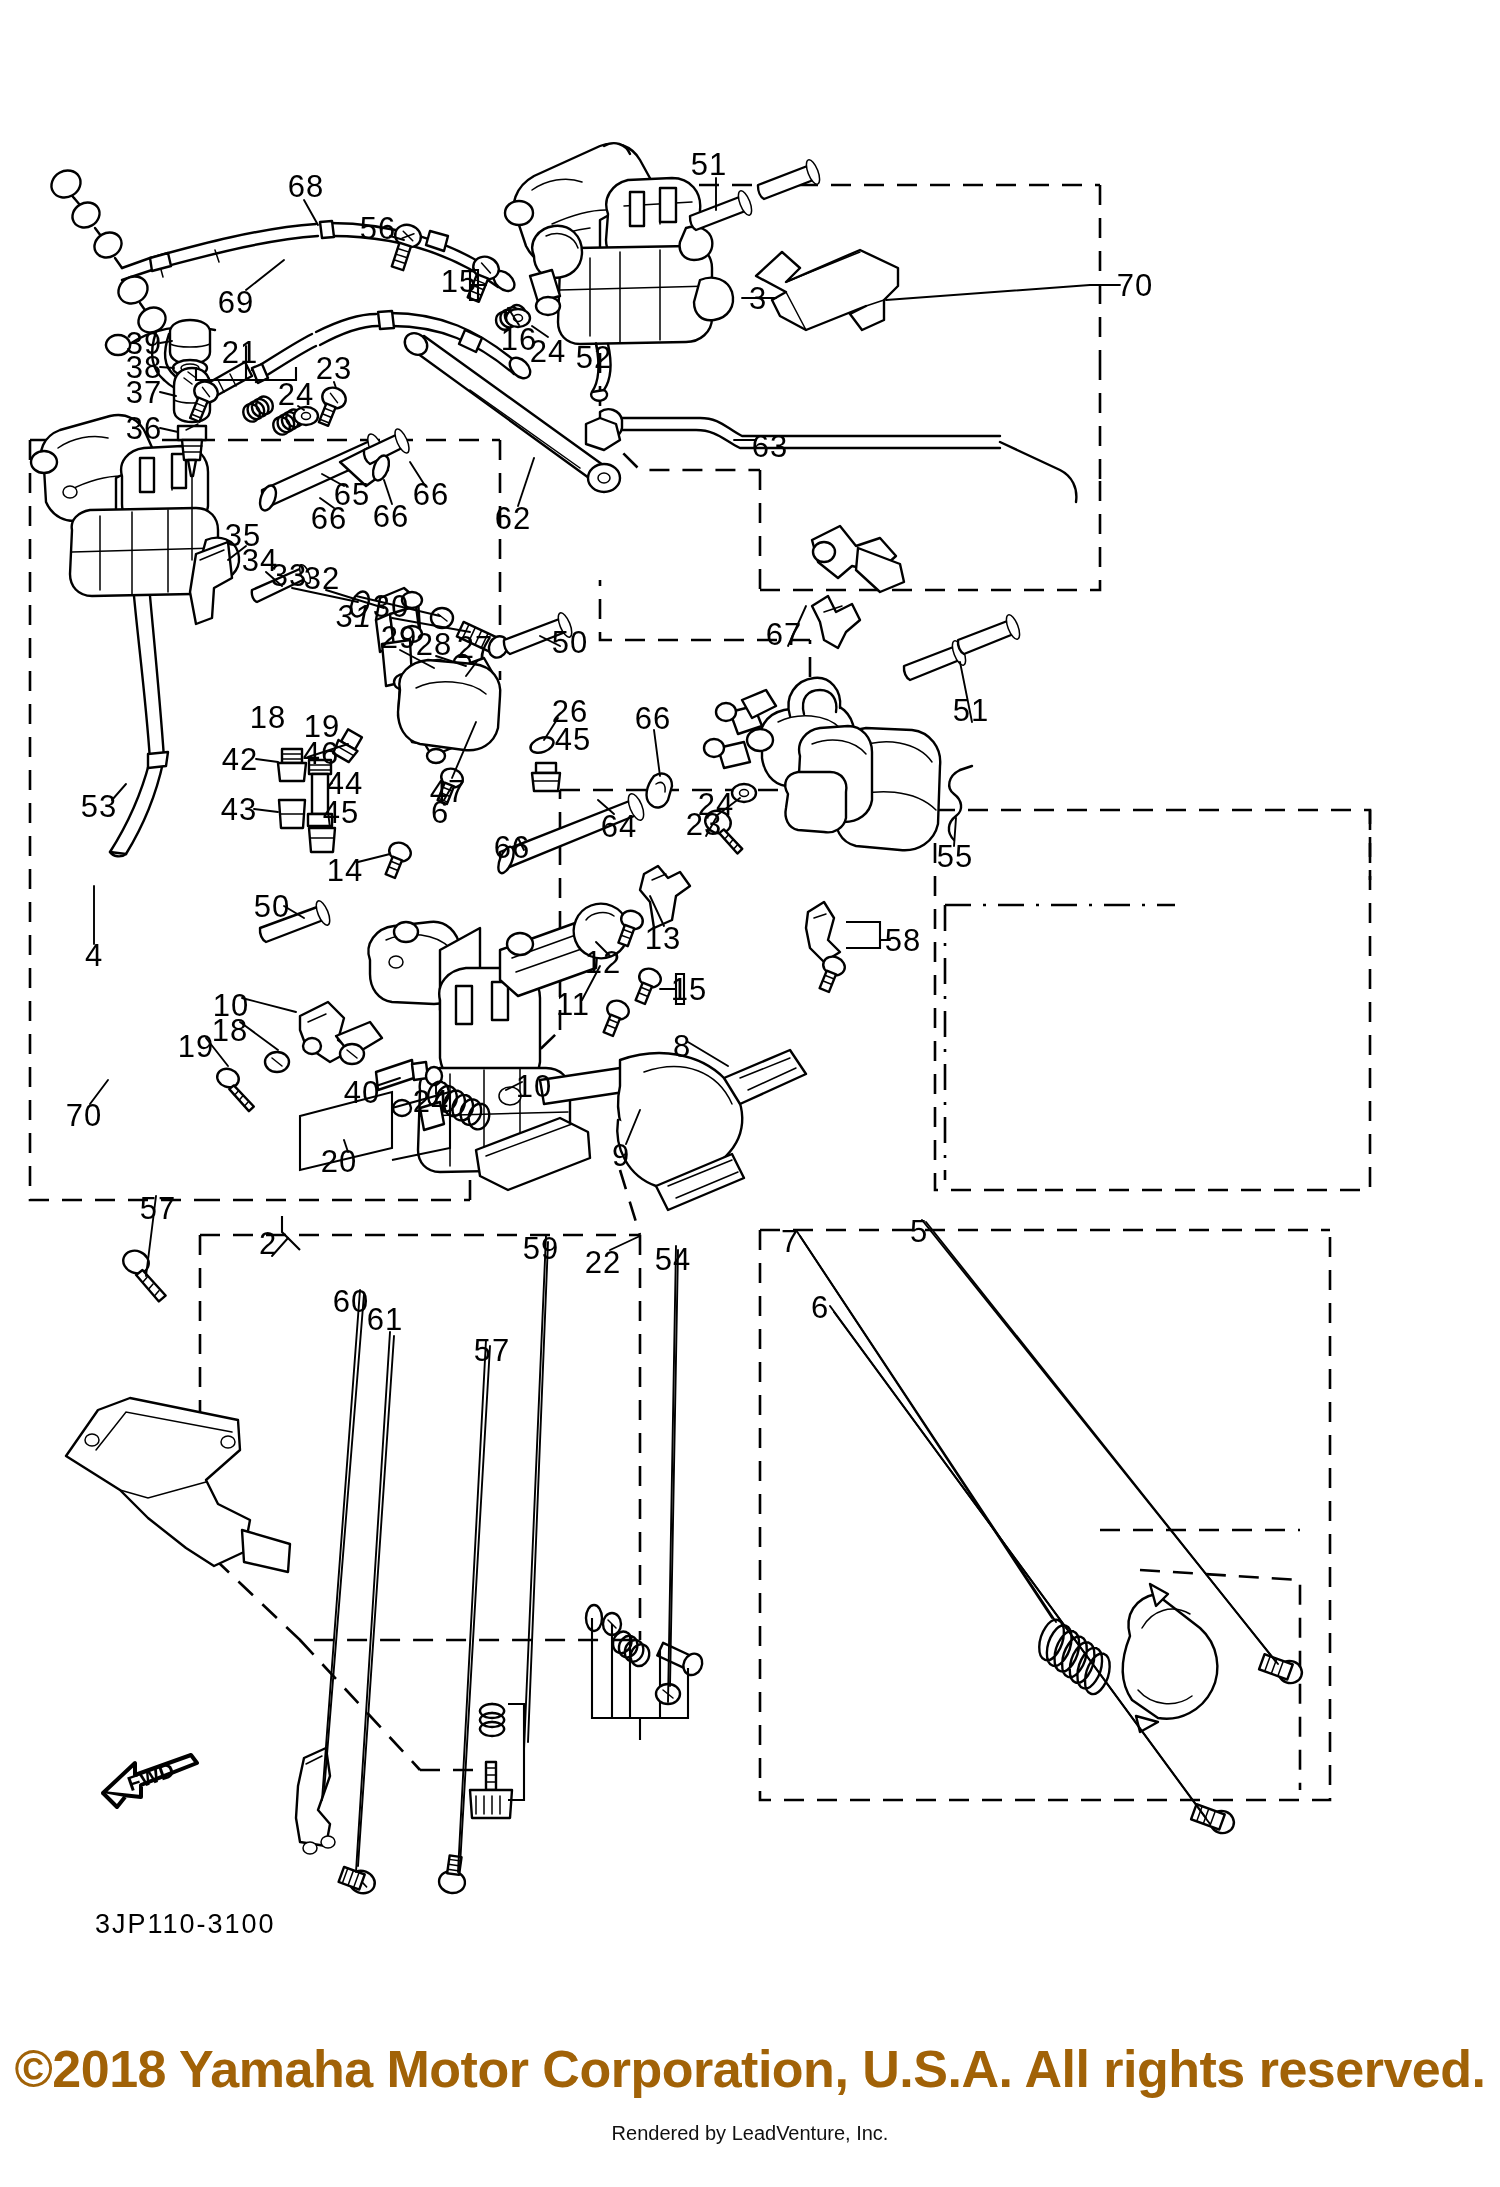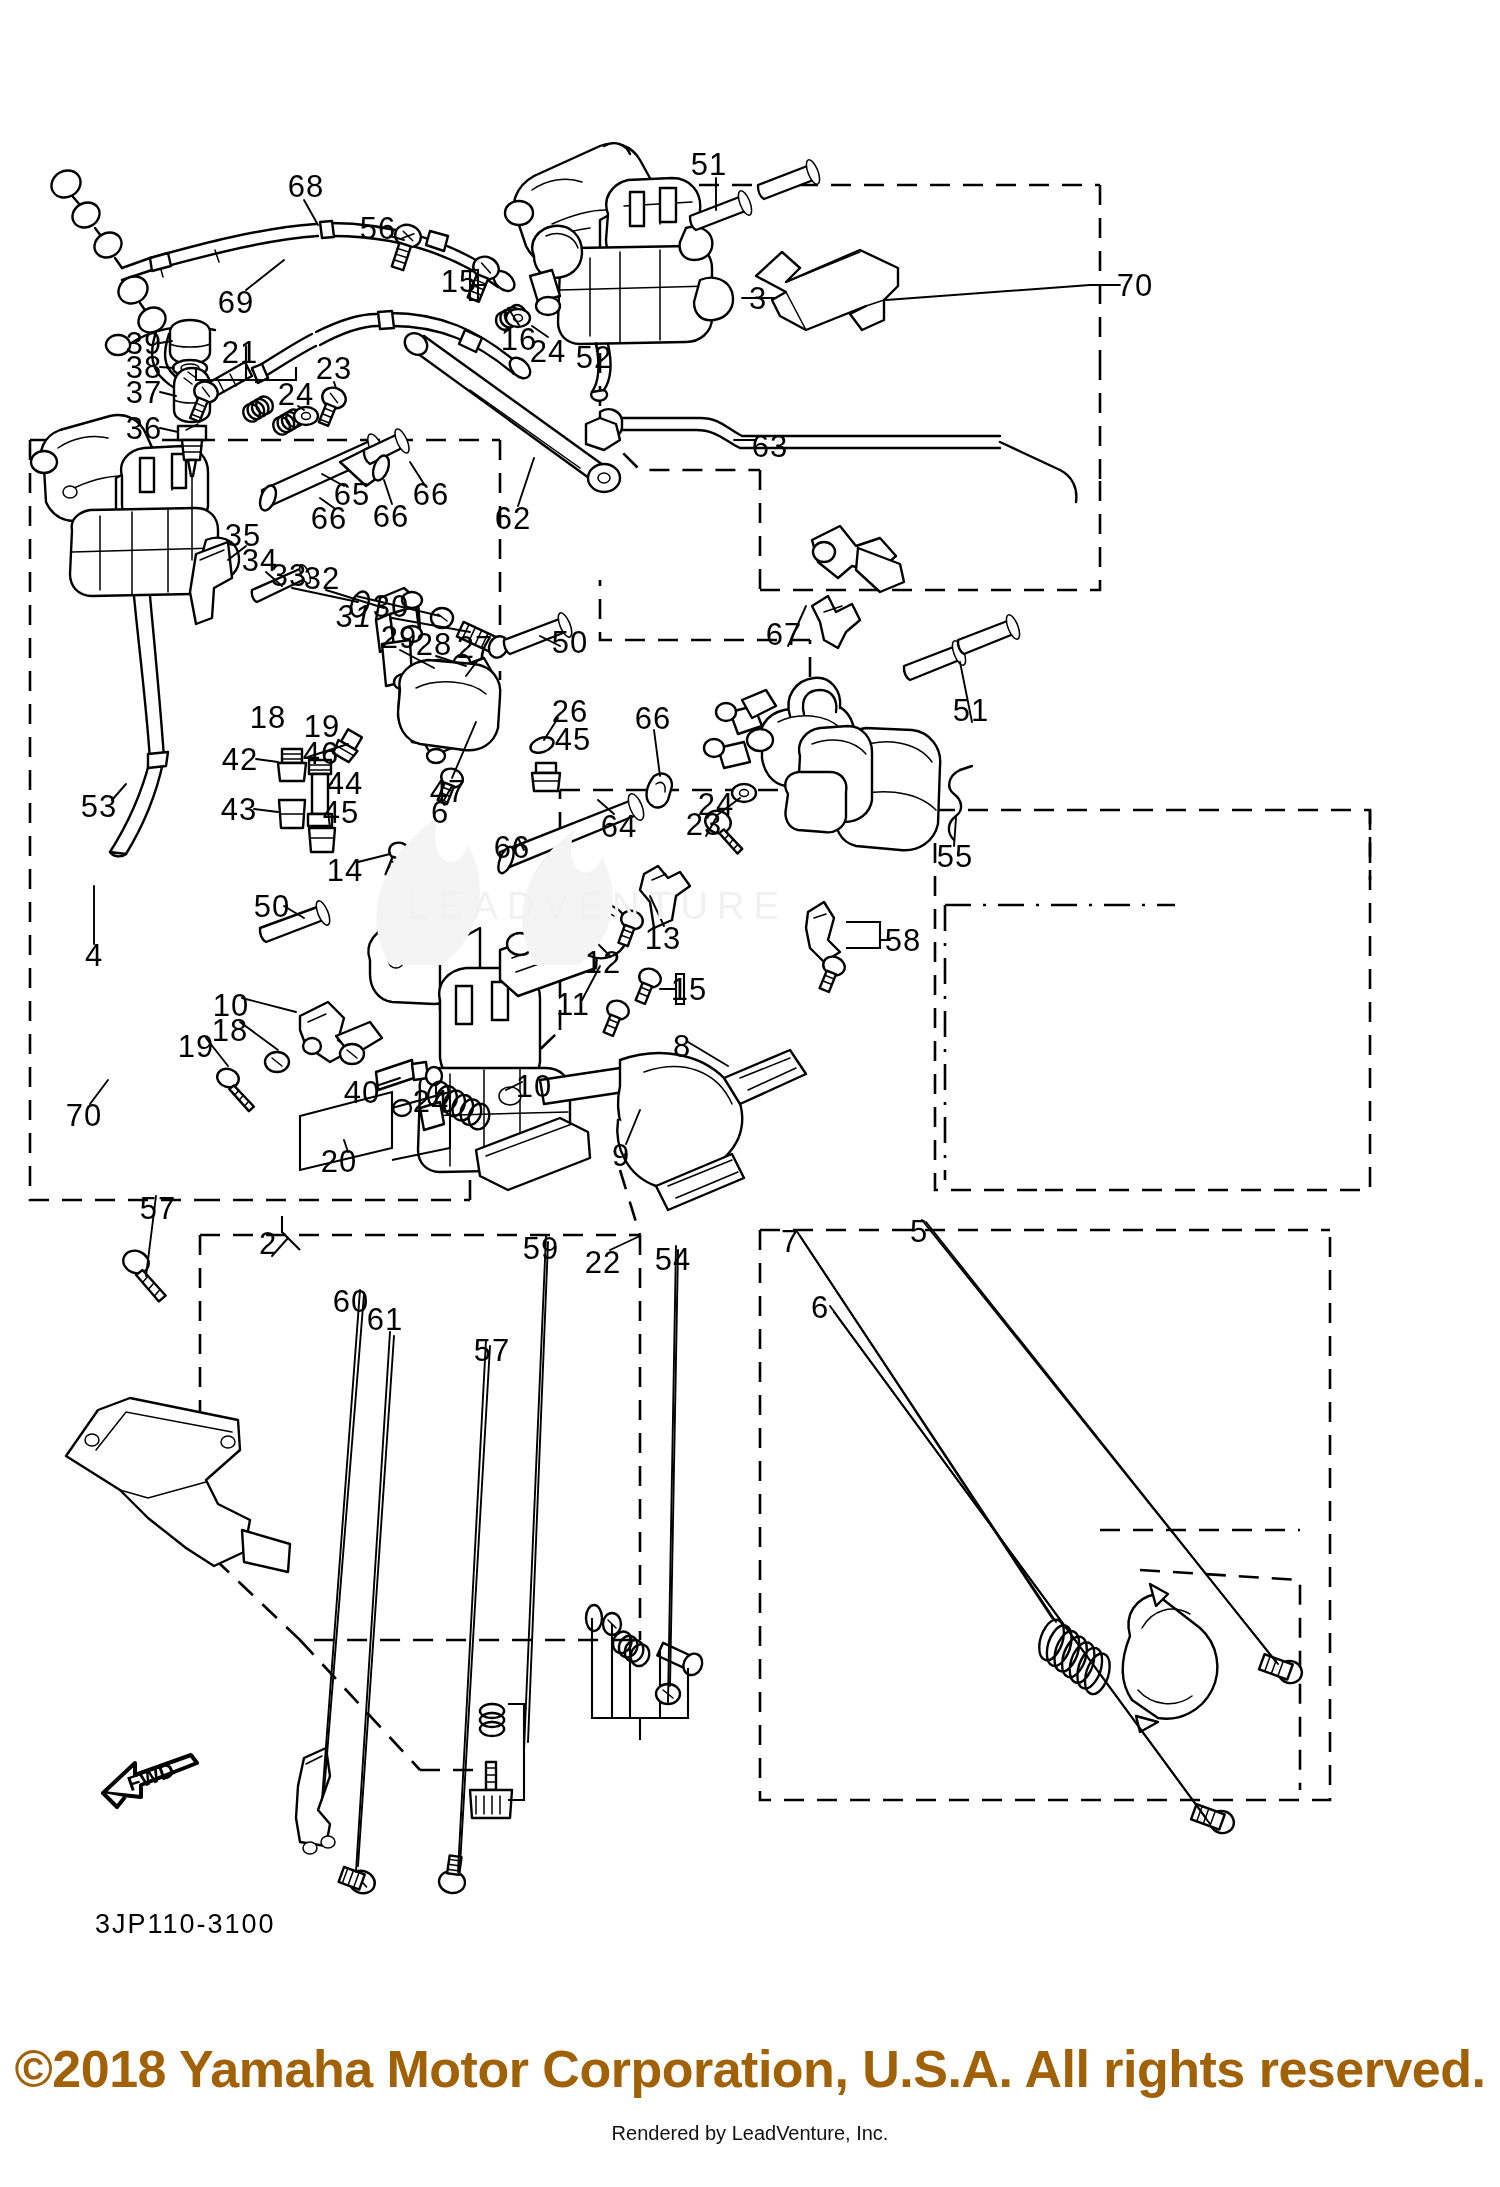--- a/index.html
+++ b/index.html
@@ -954,29 +954,20 @@
         <path class="lead" d="M 678 1250 L 670 1686"></path>
         <path class="lead" d="M 548 1242 L 528 1742"></path>
         <path class="lead" d="M 364 1294 L 324 1792"></path>
         <path class="lead" d="M 394 1336 L 358 1866"></path>
         <path class="lead" d="M 834 1312 L 1206 1818"></path>
         <path class="lead" d="M 490 1346 L 460 1866"></path>
       </g>
 
     </svg>
 
-    <div id="watermark">
-      <svg class="wm-flame" width="340" height="240" viewBox="0 0 340 240" xmlns="http://www.w3.org/2000/svg">
-        <path d="M 60 230 C 30 180 52 120 108 82 C 96 130 128 140 138 110
-                 C 160 150 152 200 112 230 Z" fill="#f4f4f4"></path>
-        <path d="M 205 230 C 178 182 196 128 244 96 C 232 140 262 150 272 122
-                 C 292 160 284 204 248 230 Z" fill="#f4f4f4"></path>
-      </svg>
-      <div class="wm-text">LEADVENTURE</div>
-    </div>
 
     <div id="callout-layer">
         <div class="callout" style="left: 306px; top: 186px;">68</div>
         <div class="callout" style="left: 378px; top: 228px;">56</div>
         <div class="callout" style="left: 709px; top: 164px;">51</div>
         <div class="callout" style="left: 1135px; top: 285px;">70</div>
         <div class="callout" style="left: 236px; top: 302px;">69</div>
         <div class="callout" style="left: 459px; top: 281px;">15</div>
         <div class="callout" style="left: 758px; top: 298px;">3</div>
         <div class="callout" style="left: 519px; top: 339px;">16</div>

